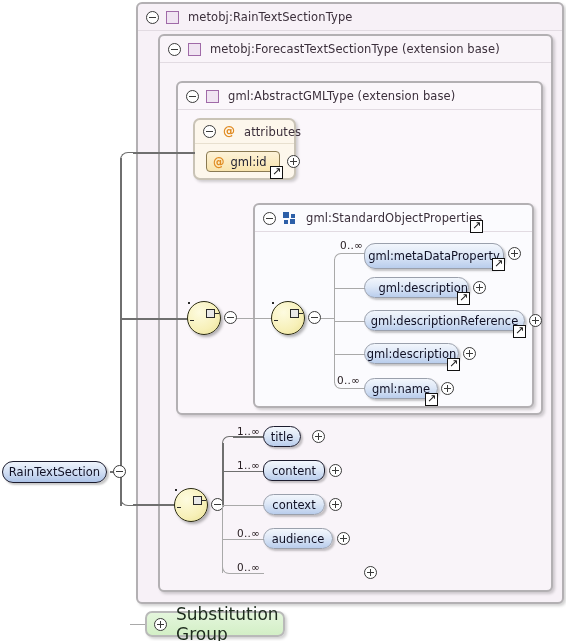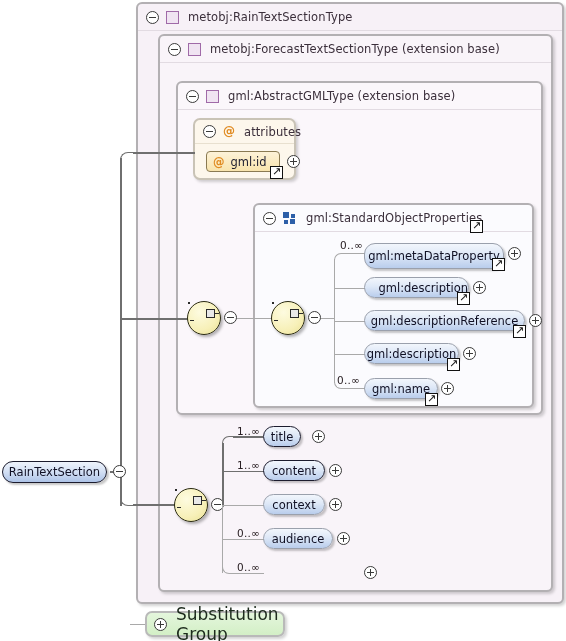--- a/index.html
+++ b/index.html
@@ -407,21 +407,21 @@
   <div class="line" style="left:222px; top:504.5px; width:42px; height:1.3px;"></div>
   <div class="line" style="left:222px; top:538.5px; width:42px; height:1.3px;"></div>
   <div class="line" style="left:233px; top:573px; width:31px; height:1.3px;"></div>
 
   <div class="elem req" style="left:263px; top:426px; width:38px; height:21px;">
     <span>title</span>
   </div>
   <div class="circ plus" style="position:absolute; left:312px; top:430px;"></div>
   <div class="card" style="left:237px; top:425px;">1..∞</div>
 
-  <div class="elem req" style="left:263px; top:460px; width:62px; height:21px;">
+  <div class="elem req" style="left:263px; top:460px; width:62px; height:21px;border-radius:9px;">
     <span>content</span>
   </div>
   <div class="circ plus" style="position:absolute; left:329px; top:464px;"></div>
   <div class="card" style="left:237px; top:459px;">1..∞</div>
 
   <div class="elem opt" style="left:263px; top:494px; width:62px; height:21px;">
     <span>context</span>
   </div>
   <div class="circ plus" style="position:absolute; left:329px; top:498px;"></div>
 

